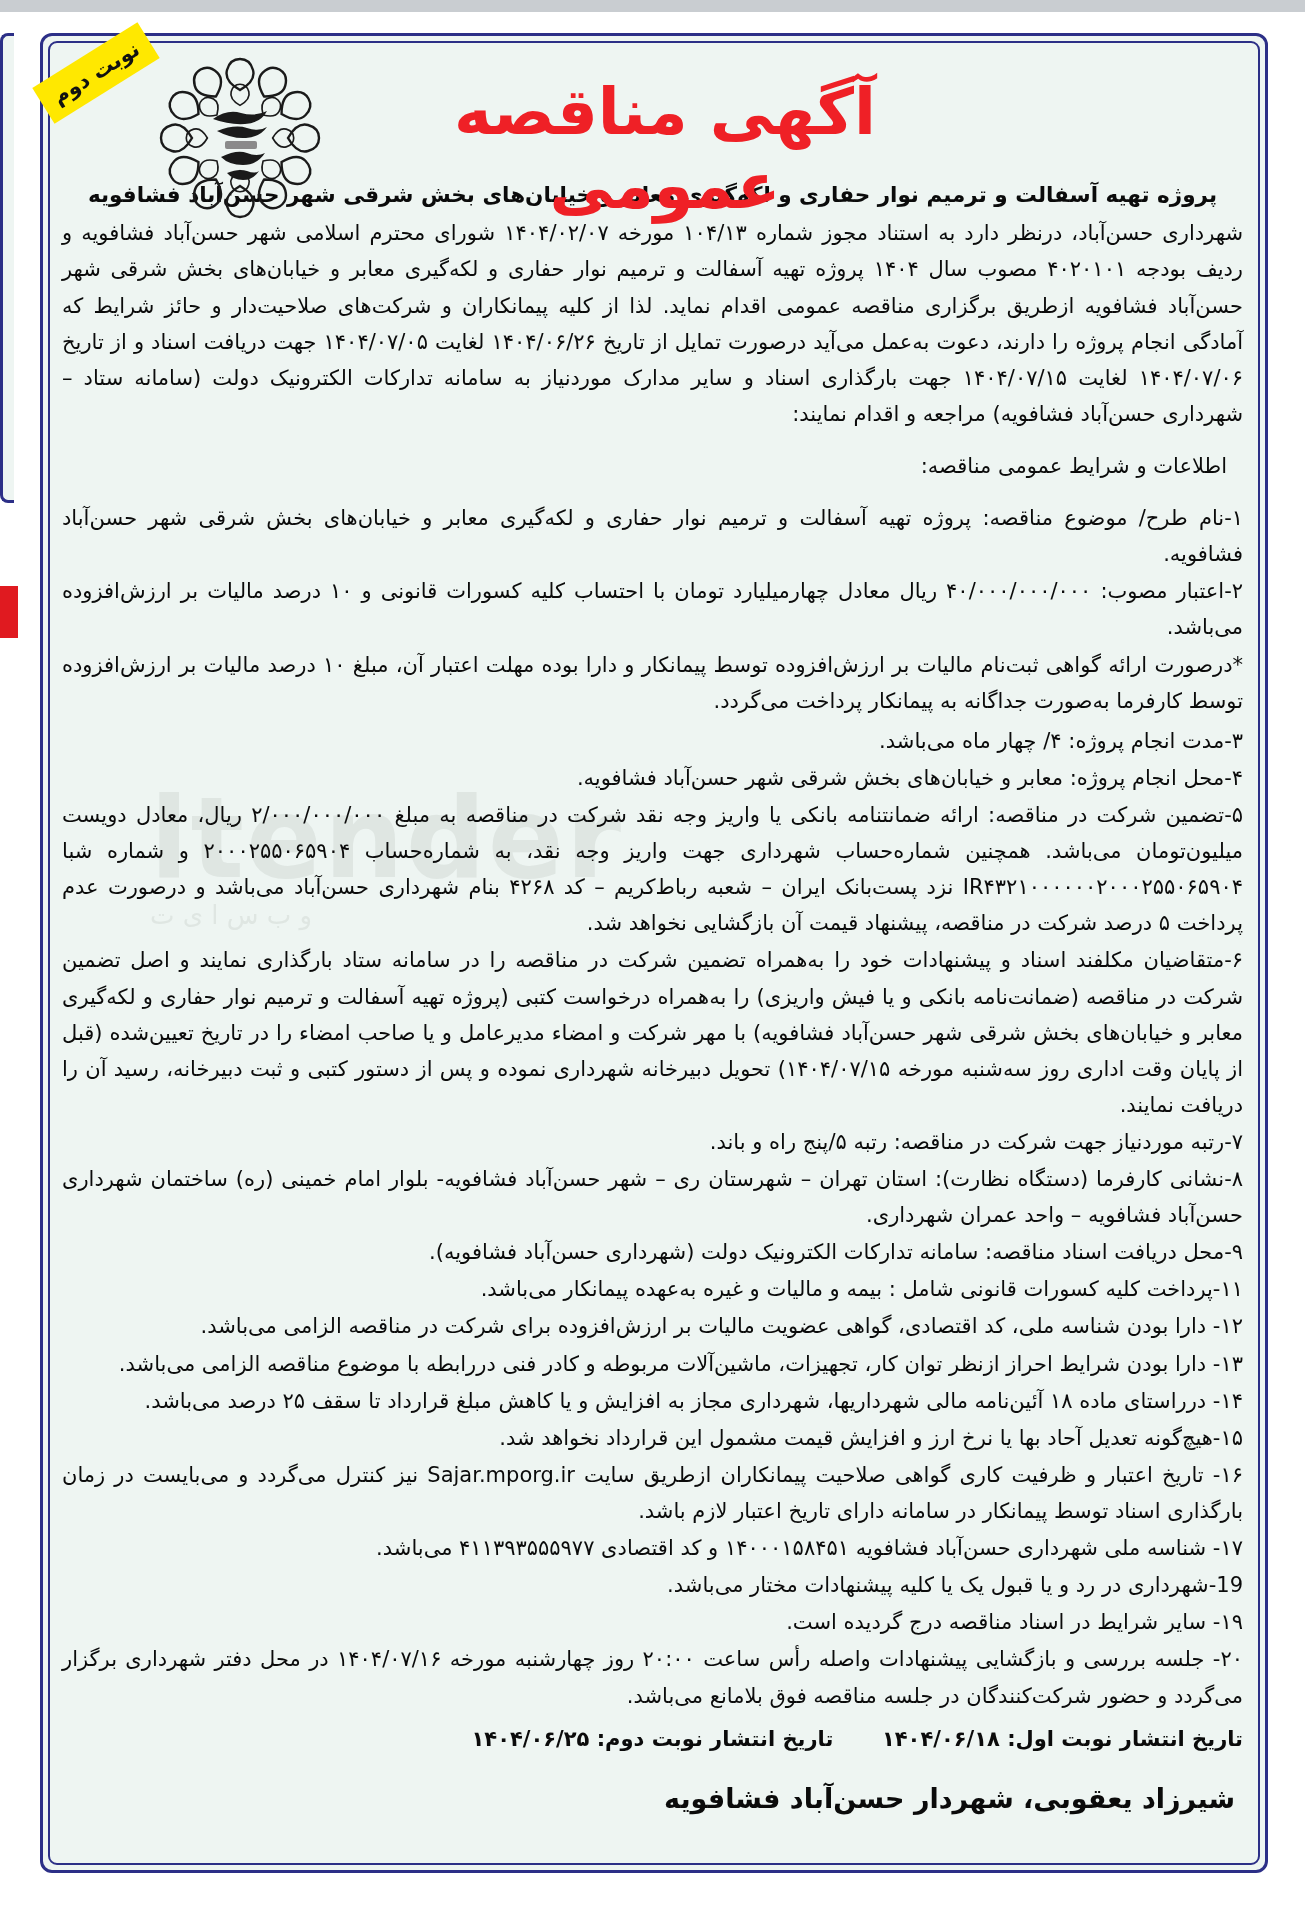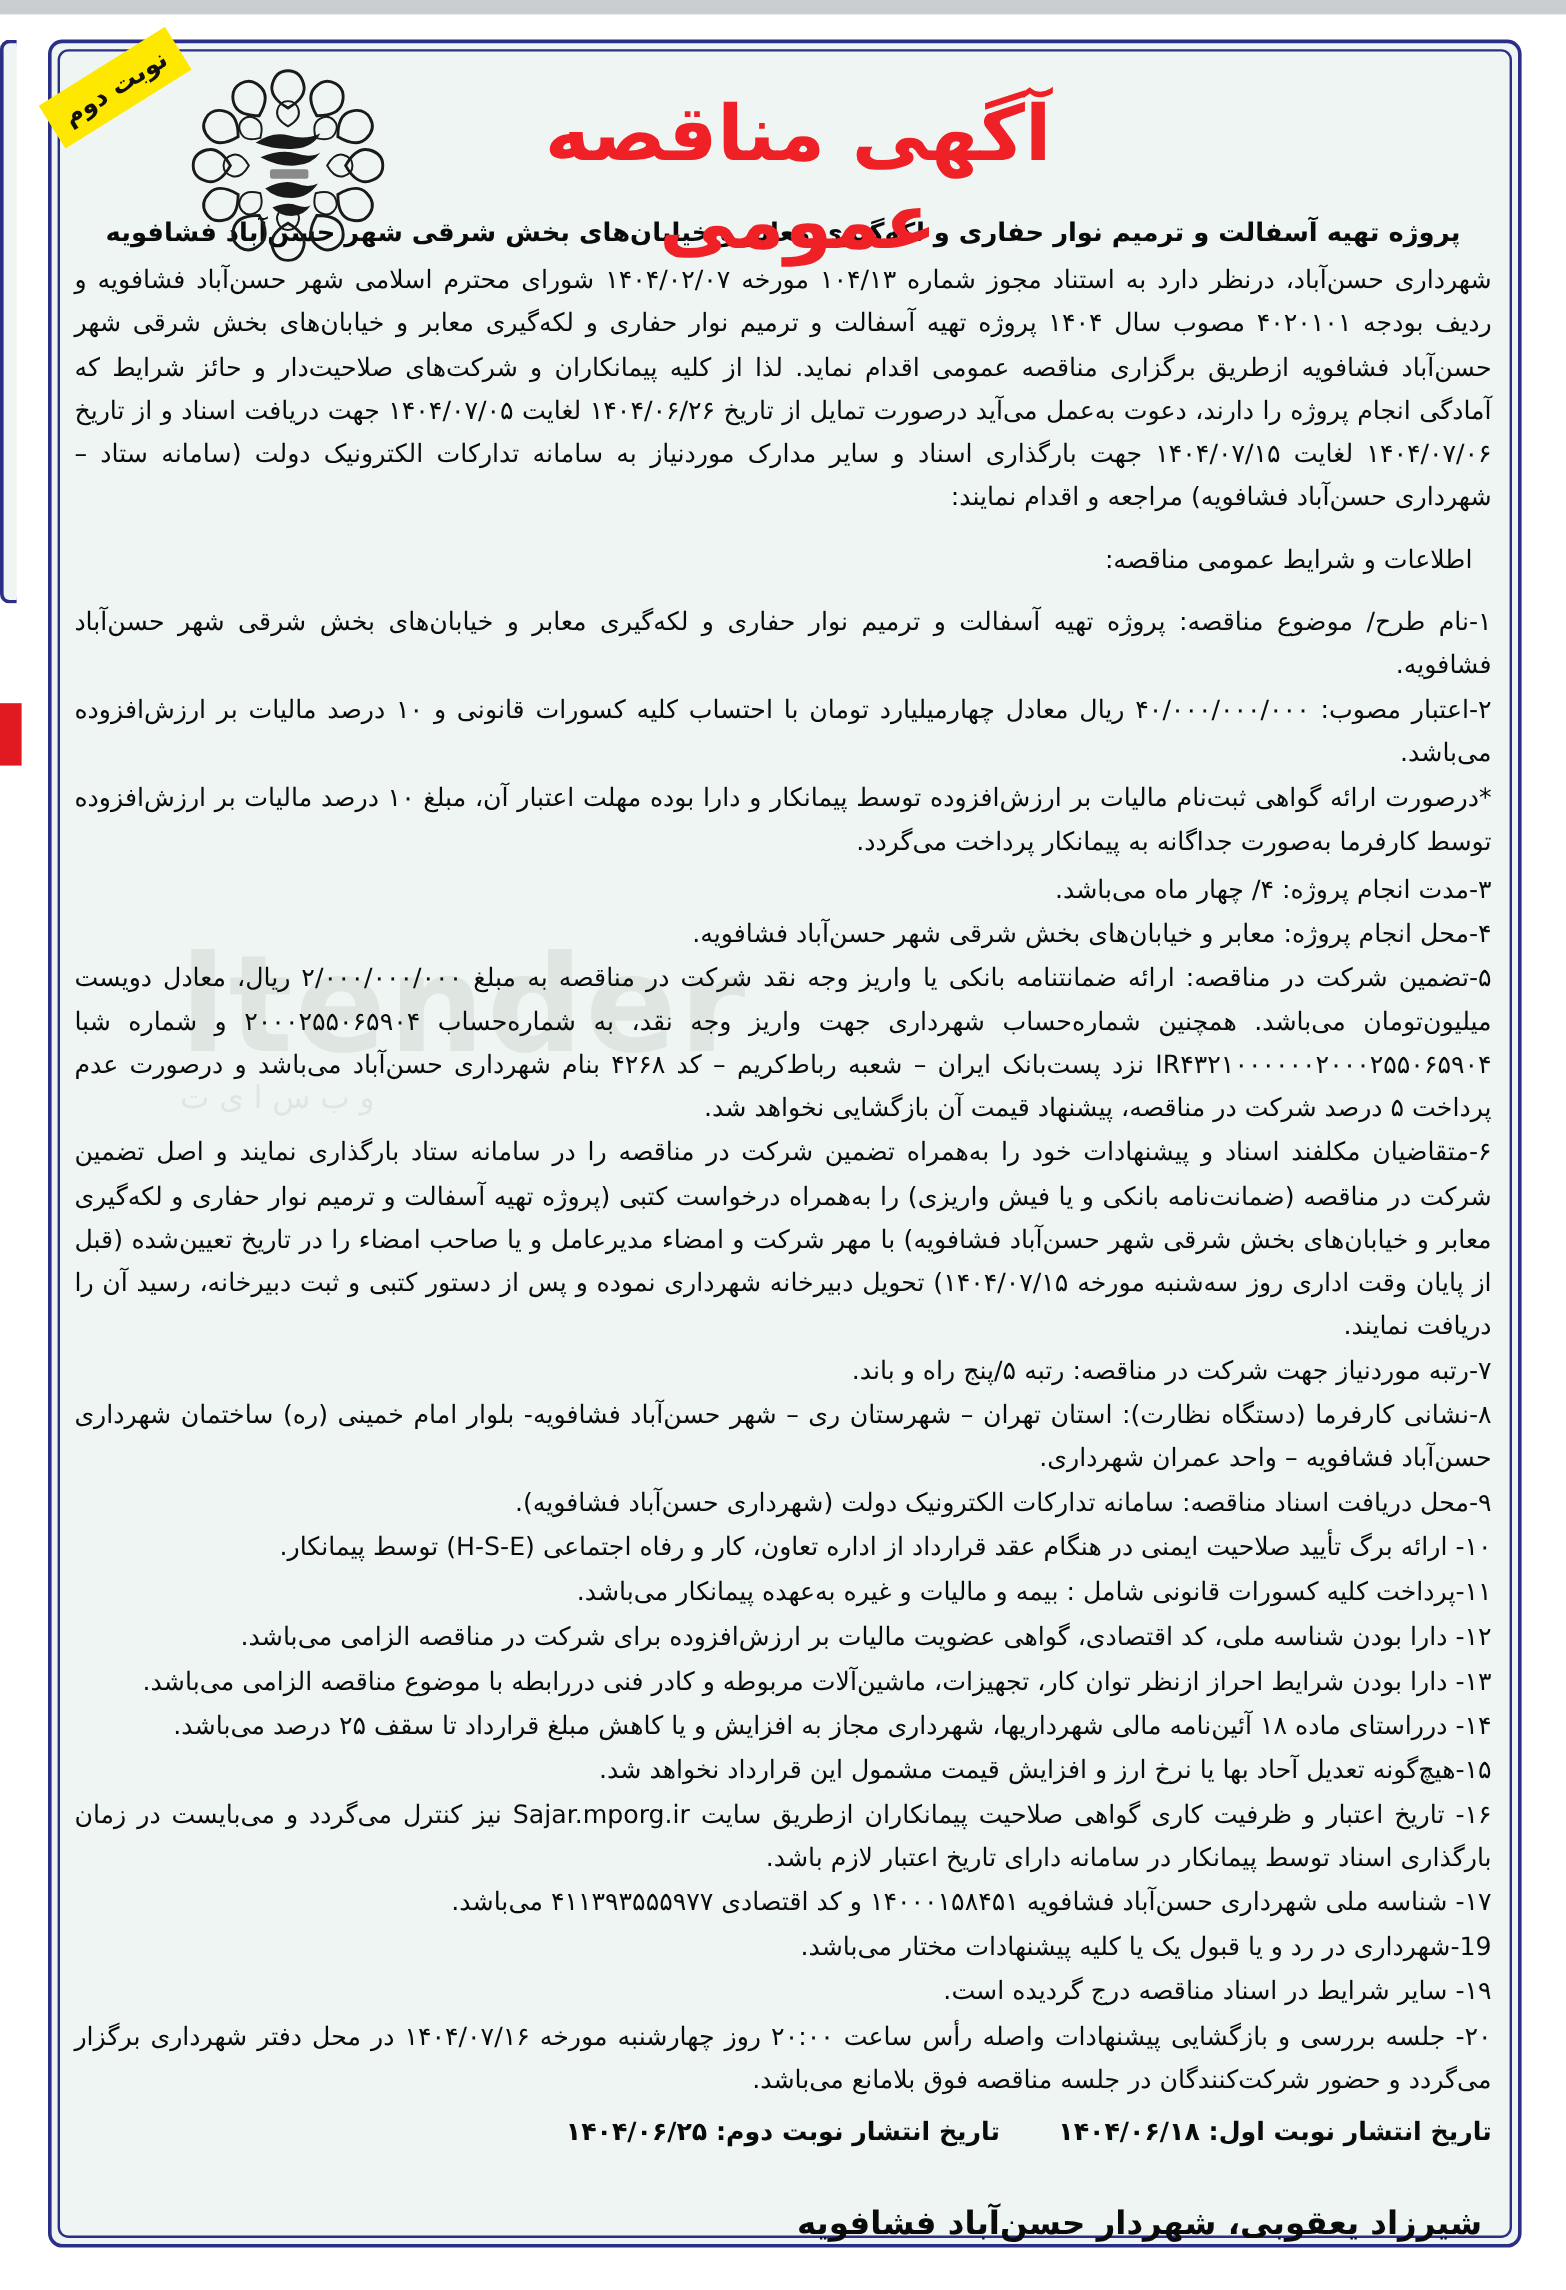--- a/index.html
+++ b/index.html
@@ -180,21 +180,21 @@
   }
   .pub-dates {
     margin-top: 8px;
     font-size: 21px;
     font-weight: bold;
     text-align: right;
     line-height: 1.7;
   }
   .pub-dates .gap { display: inline-block; width: 34px; }
   .signature {
-    margin-top: 44px;
+    margin-top: 26px;
     font-size: 27px;
     font-weight: bold;
     text-align: right;
     padding-right: 8px;
   }
 </style>
 </head>
 <body>
 
 <div id="page">
@@ -269,21 +269,20 @@
     <p class="note-star">*درصورت ارائه گواهی ثبت‌نام مالیات بر ارزش‌افزوده توسط پیمانکار و دارا بوده مهلت اعتبار آن، مبلغ ۱۰ درصد مالیات بر ارزش‌افزوده توسط کارفرما به‌صورت جداگانه به پیمانکار پرداخت می‌گردد.</p>
 
     <ul class="clauses">
       <li class="c-right">۳-مدت انجام پروژه: ۴/ چهار ماه می‌باشد.</li>
       <li class="c-right">۴-محل انجام پروژه: معابر و خیابان‌های بخش شرقی شهر حسن‌آباد فشافویه.</li>
       <li>۵-تضمین شرکت در مناقصه: ارائه ضمانتنامه بانکی یا واریز وجه نقد شرکت در مناقصه به مبلغ ۲/۰۰۰/۰۰۰/۰۰۰ ریال، معادل دویست میلیون‌تومان می‌باشد. همچنین شماره‌حساب شهرداری جهت واریز وجه نقد، به شماره‌حساب ۲۰۰۰۲۵۵۰۶۵۹۰۴ و شماره شبا IR۴۳۲۱۰۰۰۰۰۰۲۰۰۰۲۵۵۰۶۵۹۰۴ نزد پست‌بانک ایران – شعبه رباط‌کریم – کد ۴۲۶۸ بنام شهرداری حسن‌آباد می‌باشد و درصورت عدم پرداخت ۵ درصد شرکت در مناقصه، پیشنهاد قیمت آن بازگشایی نخواهد شد.</li>
       <li>۶-متقاضیان مکلفند اسناد و پیشنهادات خود را به‌همراه تضمین شرکت در مناقصه را در سامانه ستاد بارگذاری نمایند و اصل تضمین شرکت در مناقصه (ضمانت‌نامه بانکی و یا فیش واریزی) را به‌همراه درخواست کتبی (پروژه تهیه آسفالت و ترمیم نوار حفاری و لکه‌گیری معابر و خیابان‌های بخش شرقی شهر حسن‌آباد فشافویه) با مهر شرکت و امضاء مدیرعامل و یا صاحب امضاء را در تاریخ تعیین‌شده (قبل از پایان وقت اداری روز سه‌شنبه مورخه ۱۴۰۴/۰۷/۱۵) تحویل دبیرخانه شهرداری نموده و پس از دستور کتبی و ثبت دبیرخانه، رسید آن را دریافت نمایند.</li>
       <li class="c-right">۷-رتبه موردنیاز جهت شرکت در مناقصه: رتبه ۵/پنج راه و باند.</li>
       <li>۸-نشانی کارفرما (دستگاه نظارت): استان تهران – شهرستان ری – شهر حسن‌آباد فشافویه- بلوار امام خمینی (ره) ساختمان شهرداری حسن‌آباد فشافویه – واحد عمران شهرداری.</li>
       <li class="c-right">۹-محل دریافت اسناد مناقصه: سامانه تدارکات الکترونیک دولت (شهرداری حسن‌آباد فشافویه).</li>
-      <li class="c-right">۱۰- ارائه برگ تأیید صلاحیت ایمنی در هنگام عقد قرارداد از اداره تعاون، کار و رفاه اجتماعی (H-S-E) توسط پیمانکار.</li>
       <li class="c-right">۱۱-پرداخت کلیه کسورات قانونی شامل : بیمه و مالیات و غیره به‌عهده پیمانکار می‌باشد.</li>
       <li class="c-right">۱۲- دارا بودن شناسه ملی، کد اقتصادی، گواهی عضویت مالیات بر ارزش‌افزوده برای شرکت در مناقصه الزامی می‌باشد.</li>
       <li class="c-right">۱۳- دارا بودن شرایط احراز ازنظر توان کار، تجهیزات، ماشین‌آلات مربوطه و کادر فنی دررابطه با موضوع مناقصه الزامی می‌باشد.</li>
       <li class="c-right">۱۴- درراستای ماده ۱۸ آئین‌نامه مالی شهرداریها، شهرداری مجاز به افزایش و یا کاهش مبلغ قرارداد تا سقف ۲۵ درصد می‌باشد.</li>
       <li class="c-right">۱۵-هیچ‌گونه تعدیل آحاد بها یا نرخ ارز و افزایش قیمت مشمول این قرارداد نخواهد شد.</li>
       <li>۱۶- تاریخ اعتبار و ظرفیت کاری گواهی صلاحیت پیمانکاران ازطریق سایت Sajar.mporg.ir نیز کنترل می‌گردد و می‌بایست در زمان بارگذاری اسناد توسط پیمانکار در سامانه دارای تاریخ اعتبار لازم باشد.</li>
       <li class="c-right">۱۷- شناسه ملی شهرداری حسن‌آباد فشافویه ۱۴۰۰۰۱۵۸۴۵۱ و کد اقتصادی ۴۱۱۳۹۳۵۵۵۹۷۷ می‌باشد.</li>
       <li class="c-right">19-شهرداری در رد و یا قبول یک یا کلیه پیشنهادات مختار می‌باشد.</li>
       <li class="c-right">۱۹- سایر شرایط در اسناد مناقصه درج گردیده است.</li>
       <li>۲۰- جلسه بررسی و بازگشایی پیشنهادات واصله رأس ساعت ۲۰:۰۰ روز چهارشنبه مورخه ۱۴۰۴/۰۷/۱۶ در محل دفتر شهرداری برگزار می‌گردد و حضور شرکت‌کنندگان در جلسه مناقصه فوق بلامانع می‌باشد.</li>

